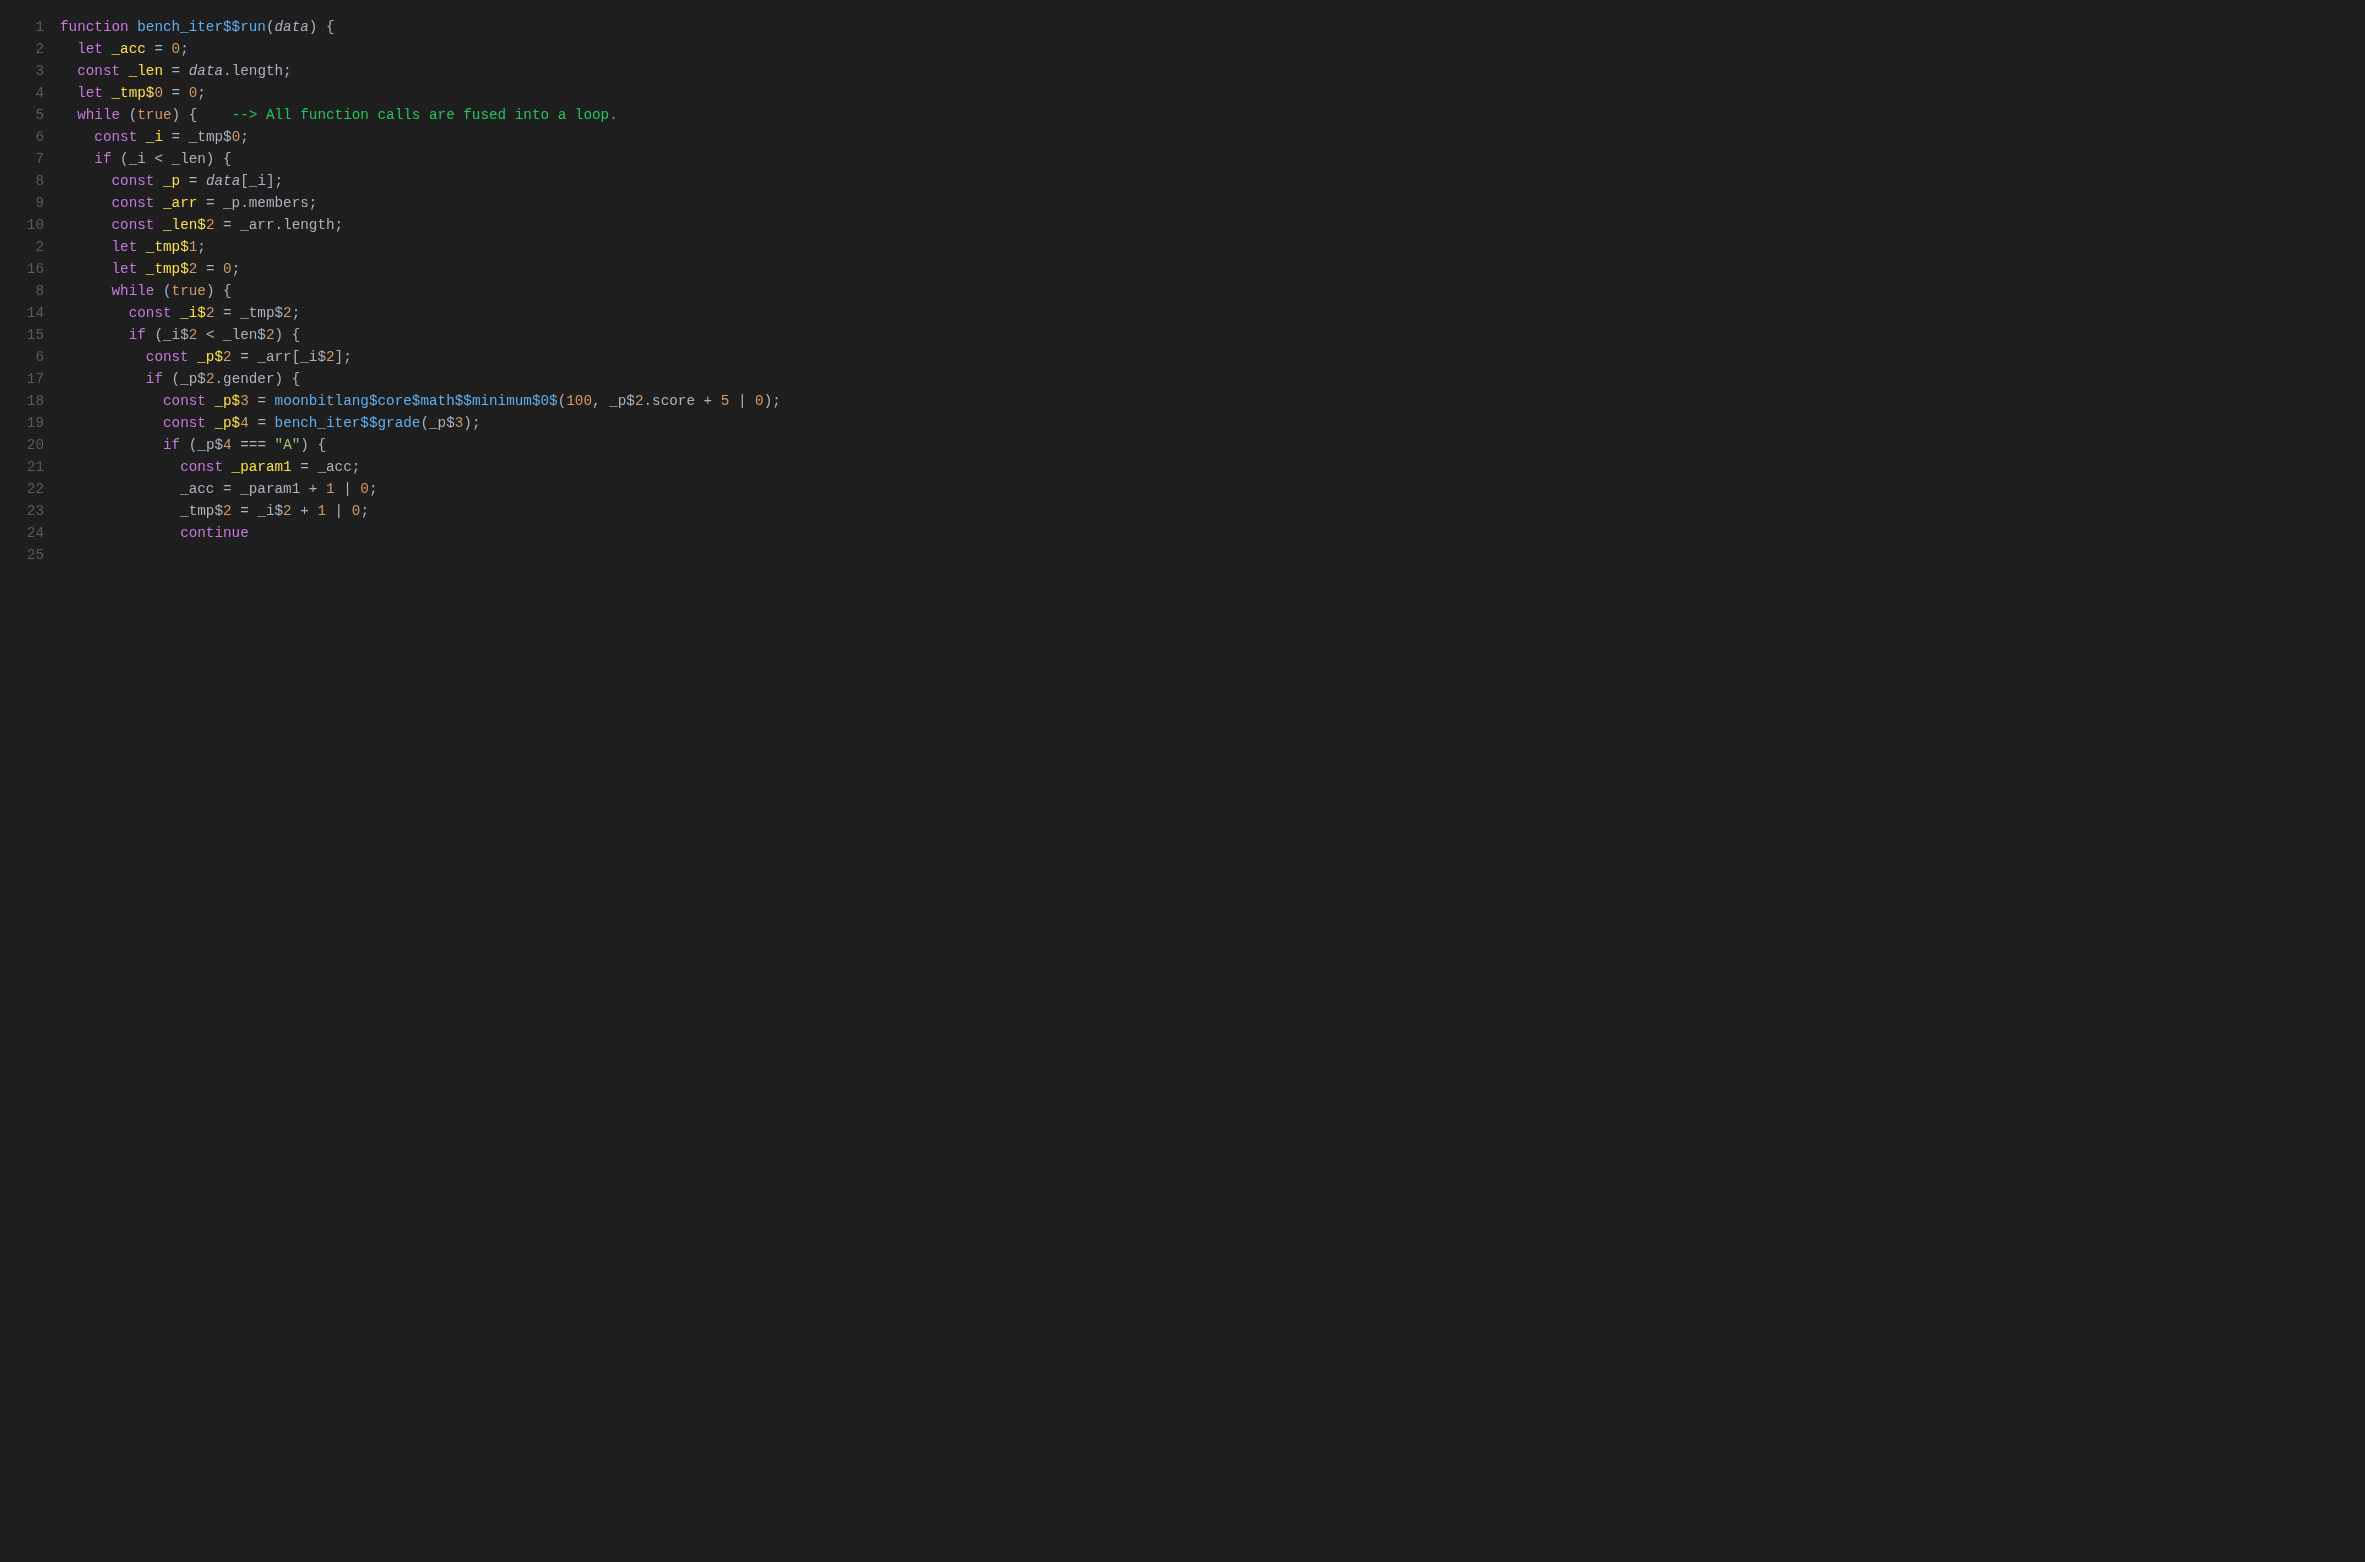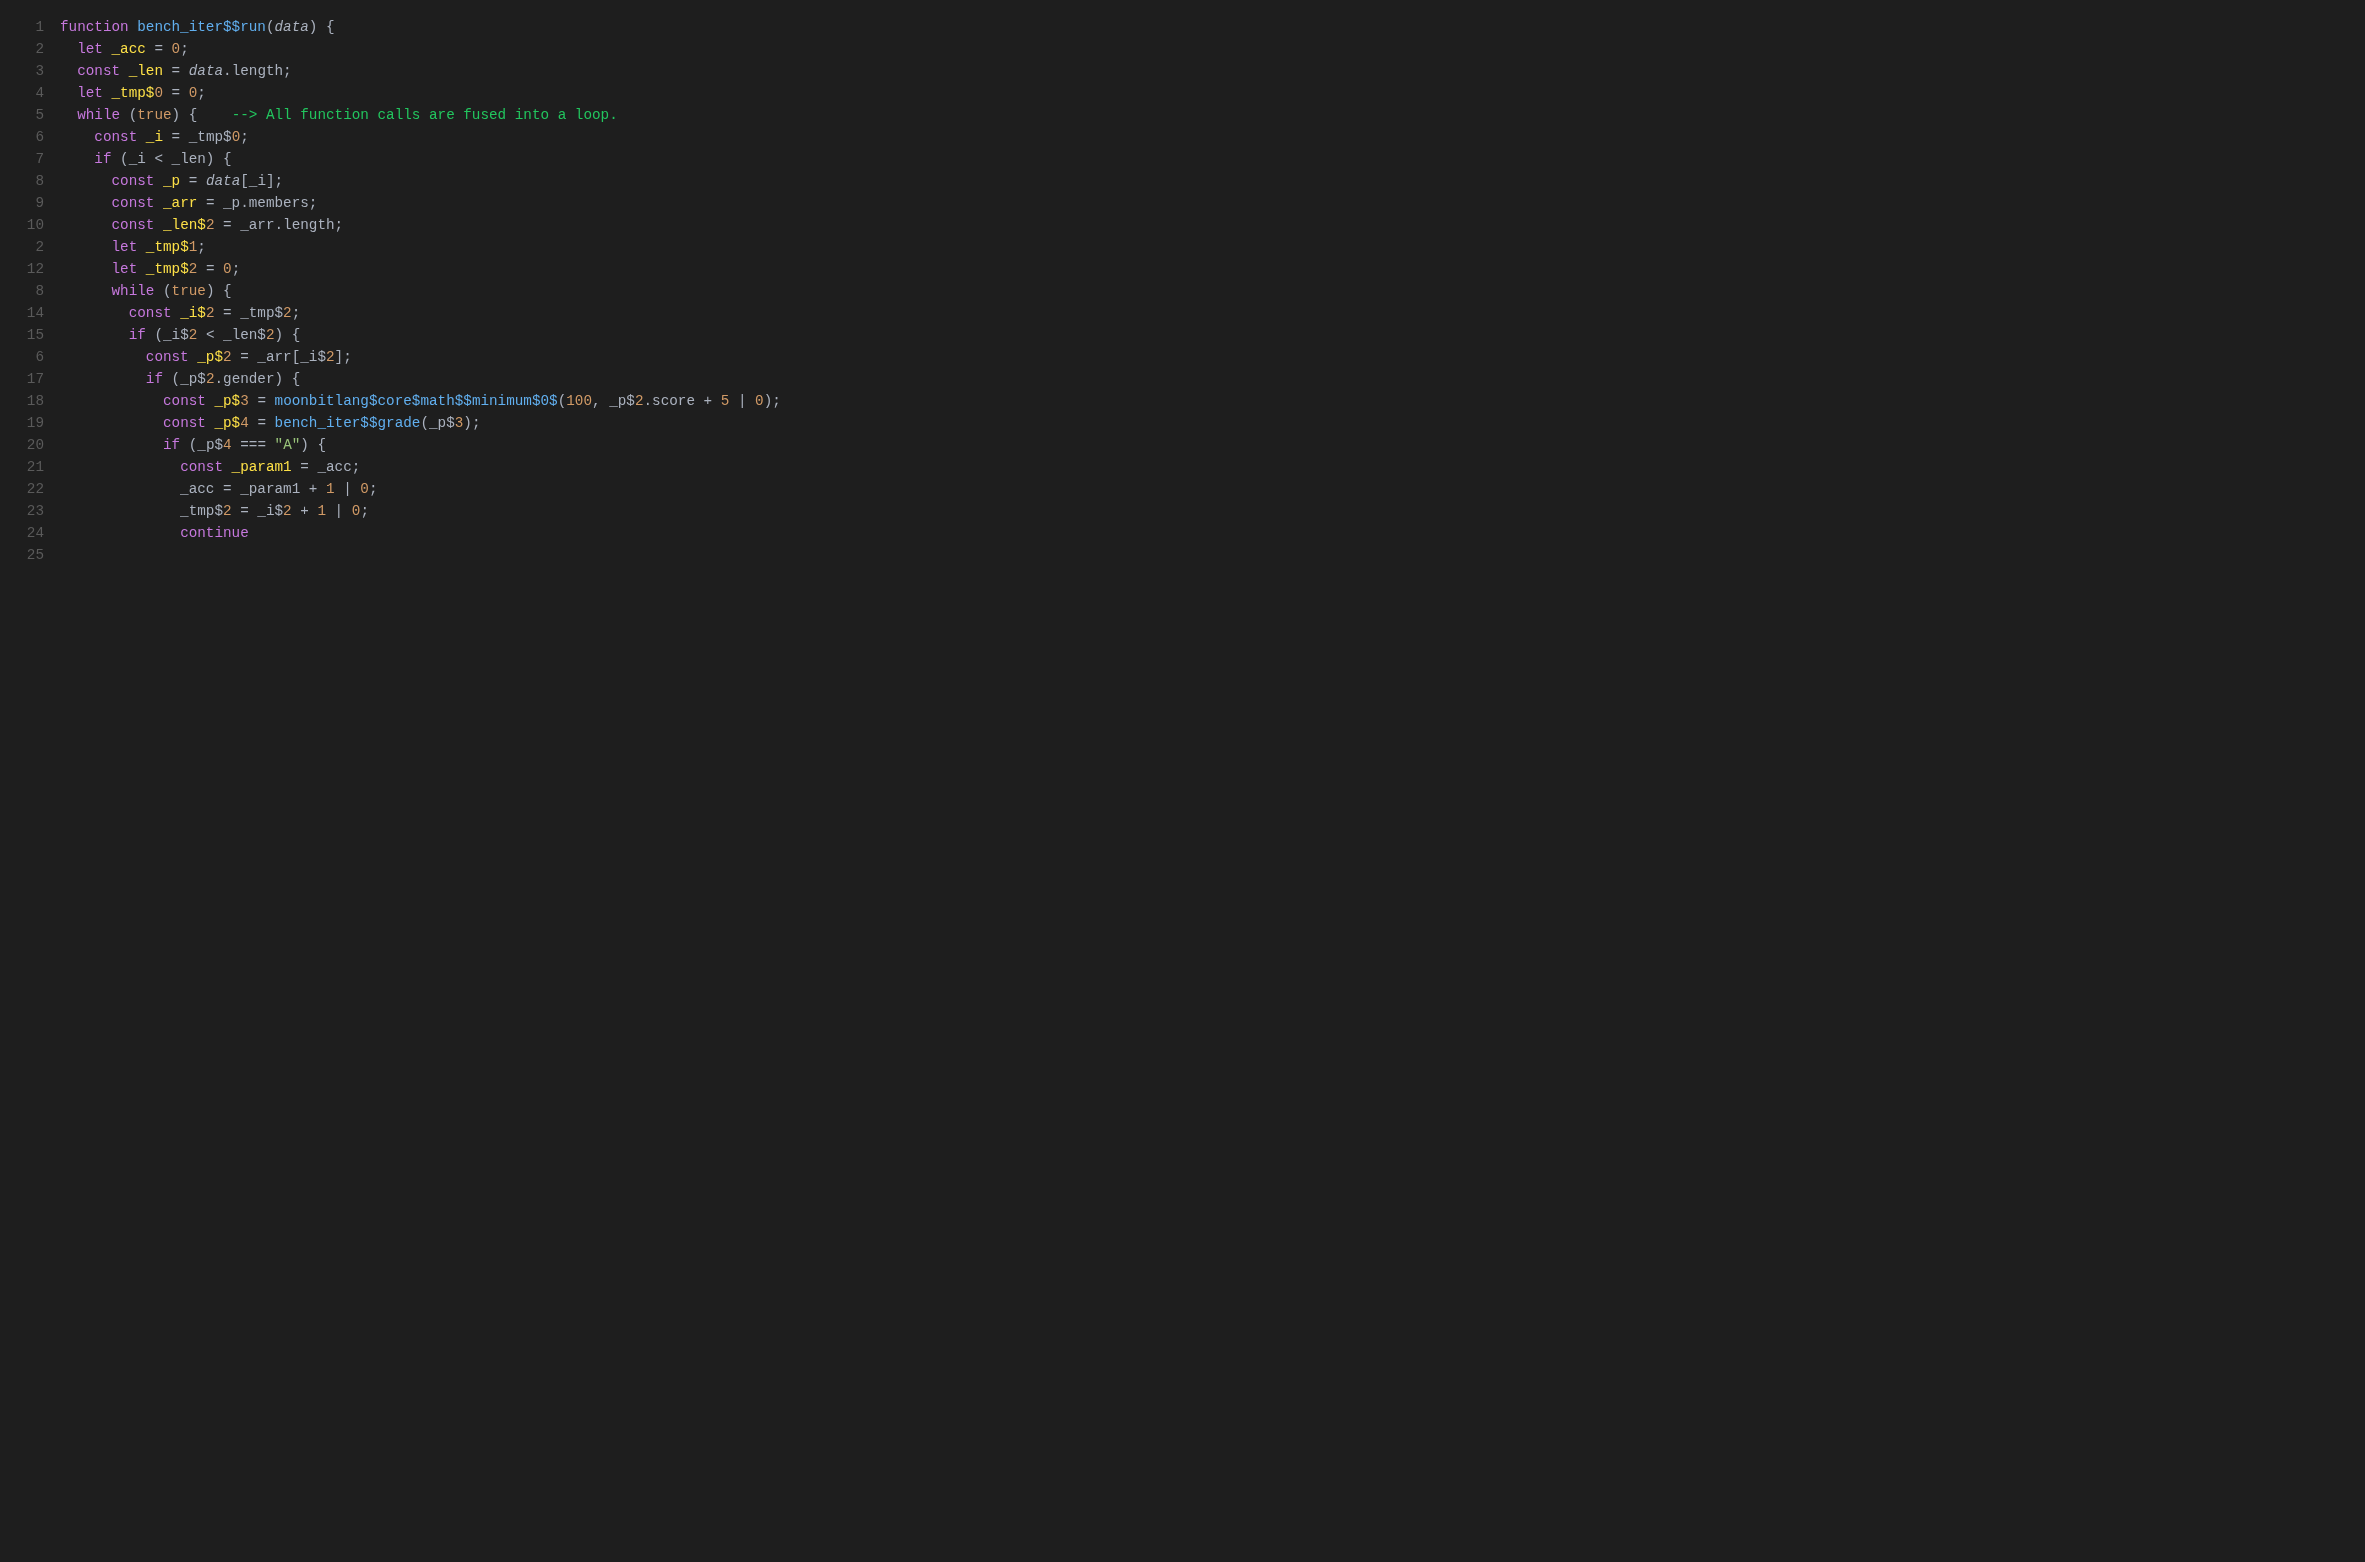--- a/index.html
+++ b/index.html
@@ -55,21 +55,21 @@
       <div>2</div>
       <div>3</div>
       <div>4</div>
       <div>5</div>
       <div>6</div>
       <div>7</div>
       <div>8</div>
       <div>9</div>
       <div>10</div>
       <div>2</div>
-      <div>12</div>
+      <div>16</div>
       <div>8</div>
       <div>14</div>
       <div>15</div>
       <div>6</div>
       <div>17</div>
       <div>18</div>
       <div>19</div>
       <div>20</div>
       <div>21</div>
       <div>22</div>

